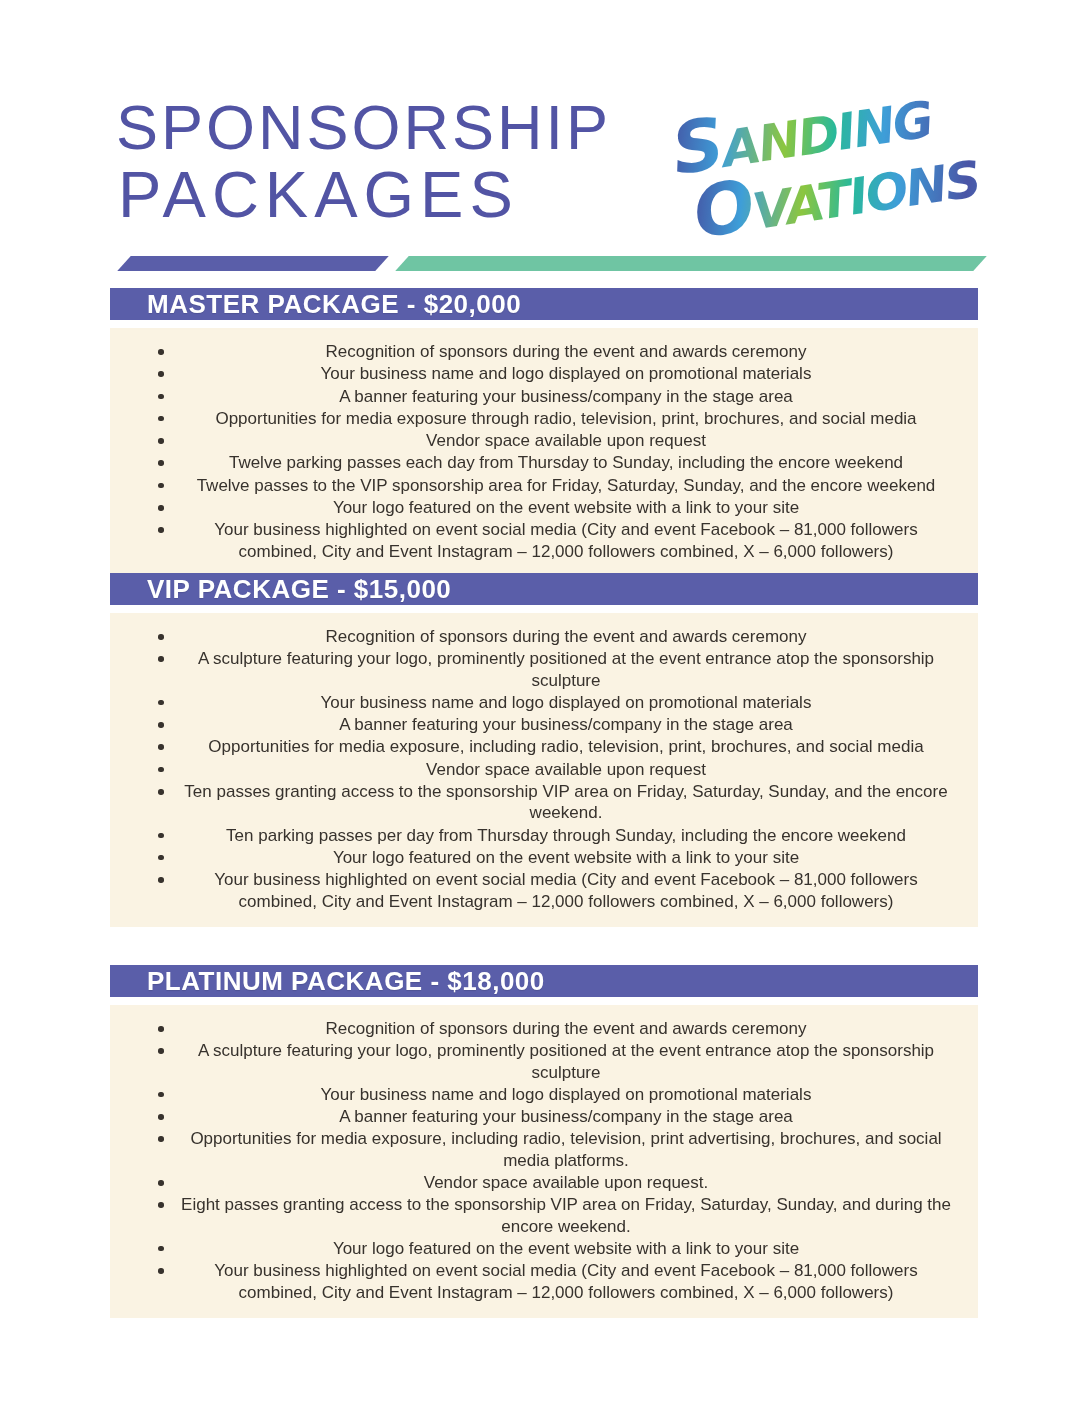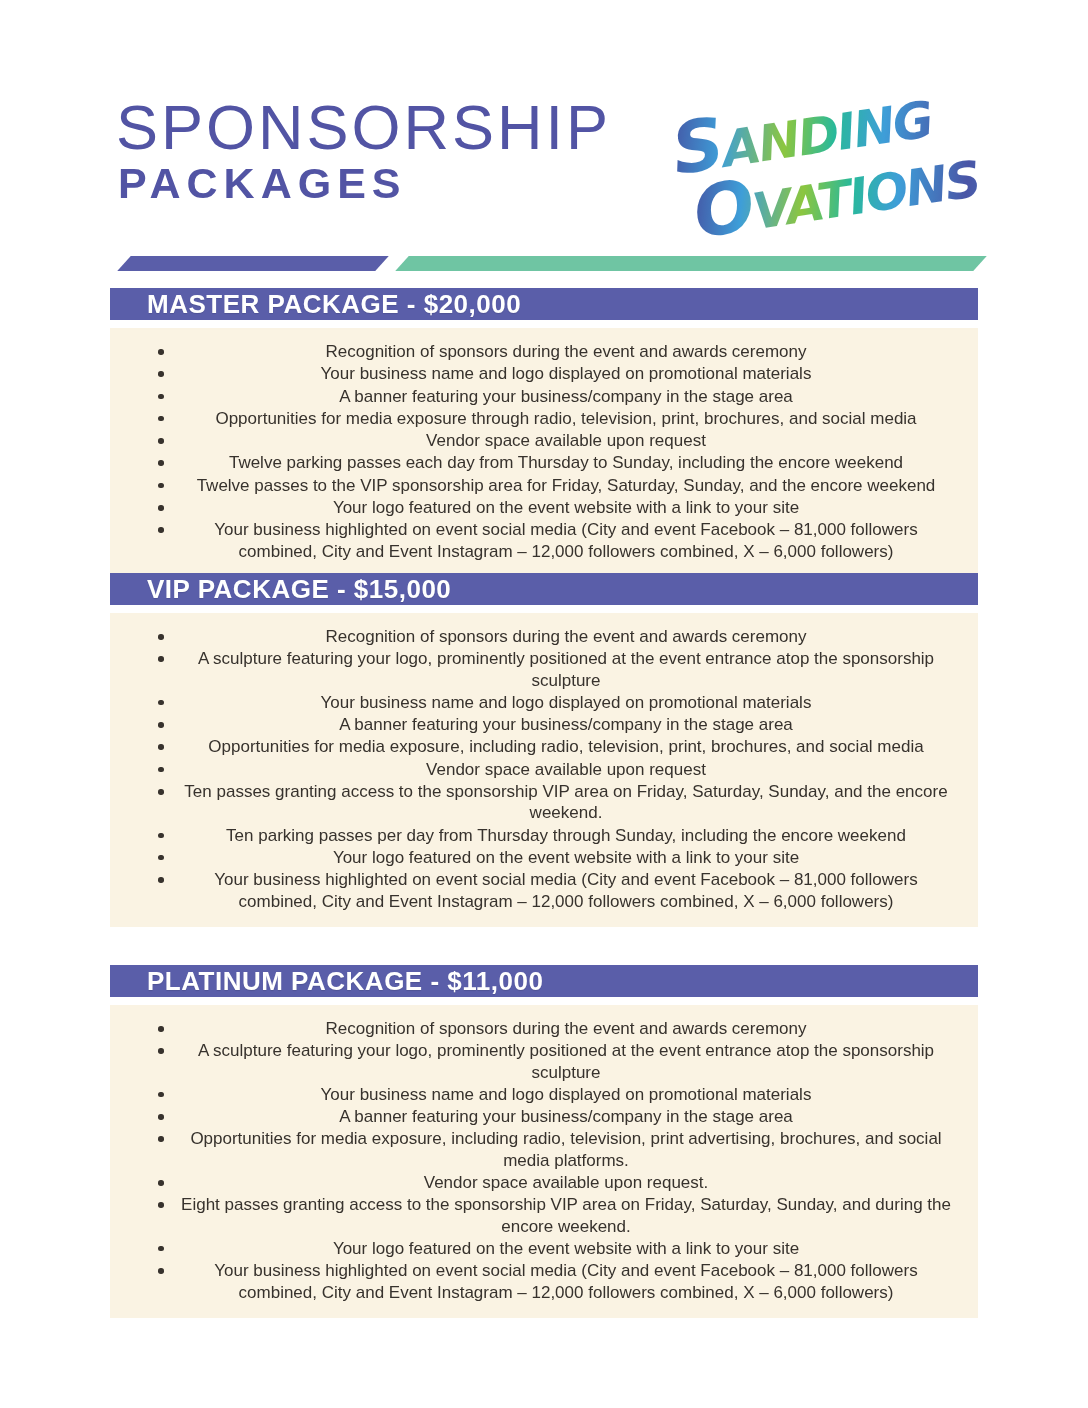--- a/index.html
+++ b/index.html
@@ -12,21 +12,21 @@
   }
 
   
   .title-line1 {
     position: absolute; left: 116px; top: 96px;
     font-size: 63px; font-weight: 400; letter-spacing: 3px;
     line-height: 1; color: var(--title_purple);
   }
   .title-line2 {
     position: absolute; left: 118px; top: 162px;
-    font-size: 43px; font-weight: 700; letter-spacing: 6px;
+    font-size: 65px; font-weight: 400; letter-spacing: 6px;
     line-height: 1; color: var(--title_purple);
   }
 
   
   .logo {
     position: absolute; left: 648px; top: 88px; width: 370px;
     transform: rotate(-8.5deg);
     font-family: "DejaVu Sans", sans-serif;
     font-style: italic; font-weight: 700;
   }
@@ -136,21 +136,21 @@
         <li>Ten passes granting access to the sponsorship VIP area on Friday, Saturday, Sunday, and the encore weekend.</li>
         <li>Ten parking passes per day from Thursday through Sunday, including the encore weekend</li>
         <li>Your logo featured on the event website with a link to your site</li>
         <li>Your business highlighted on event social media (City and event Facebook – 81,000 followers combined, City and Event Instagram – 12,000 followers combined, X – 6,000 followers)</li>
       </ul>
   </div>
 </section>
 
 <section class="pkg pkg-s2">
   <div class="pkg-header">
-    <span>PLATINUM PACKAGE - $11,000</span>
+    <span>PLATINUM PACKAGE - $18,000</span>
   </div>
   <div class="pkg-body">
     <ul class="bullets">
         <li>Recognition of sponsors during the event and awards ceremony</li>
         <li>A sculpture featuring your logo, prominently positioned at the event entrance atop the sponsorship sculpture</li>
         <li>Your business name and logo displayed on promotional materials</li>
         <li>A banner featuring your business/company in the stage area</li>
         <li>Opportunities for media exposure, including radio, television, print advertising, brochures, and social media platforms.</li>
         <li>Vendor space available upon request.</li>
         <li>Eight passes granting access to the sponsorship VIP area on Friday, Saturday, Sunday, and during the encore weekend.</li>

